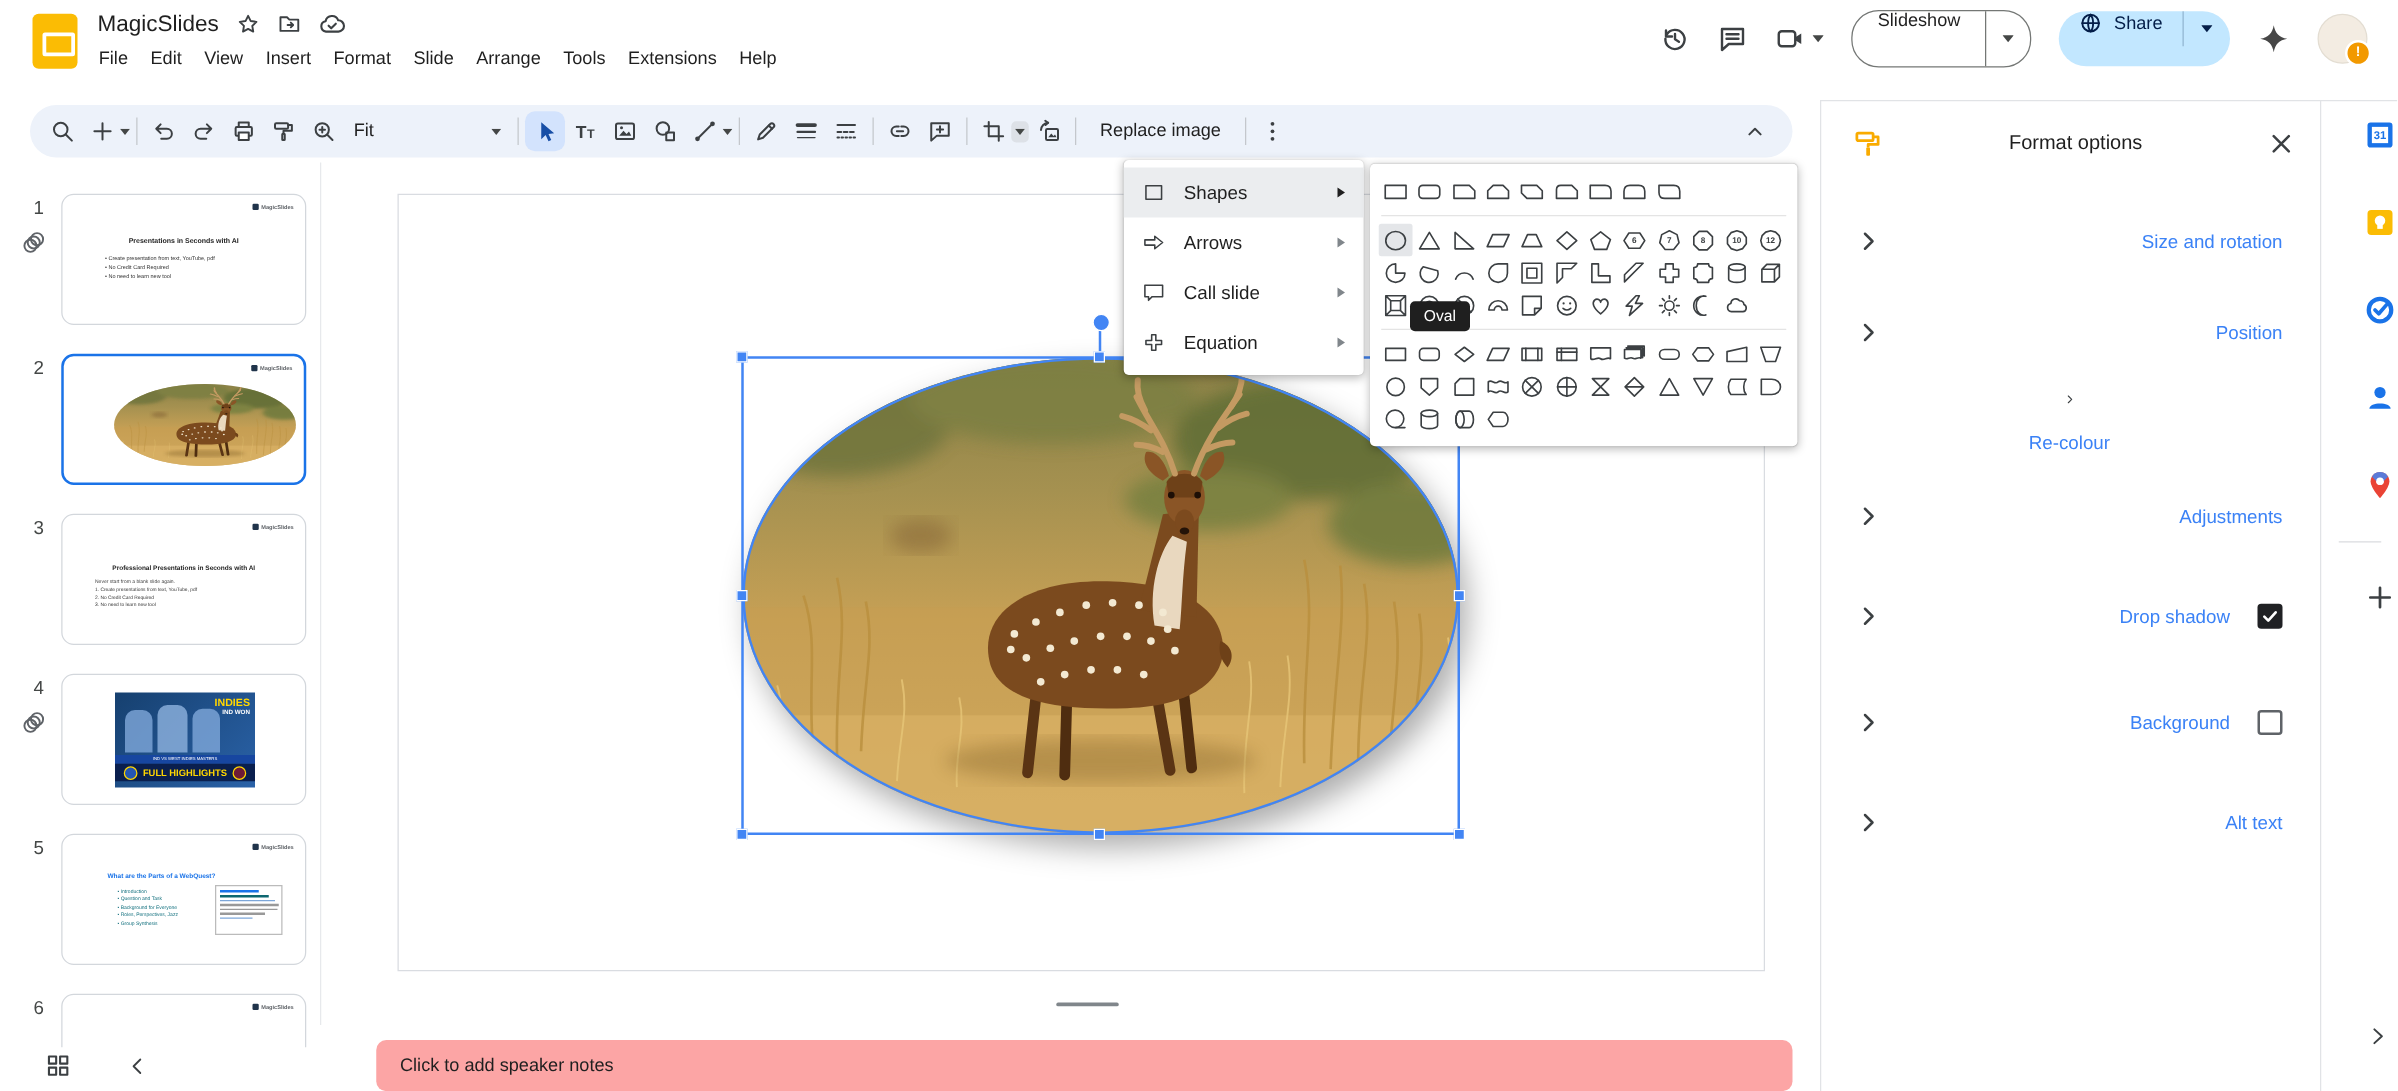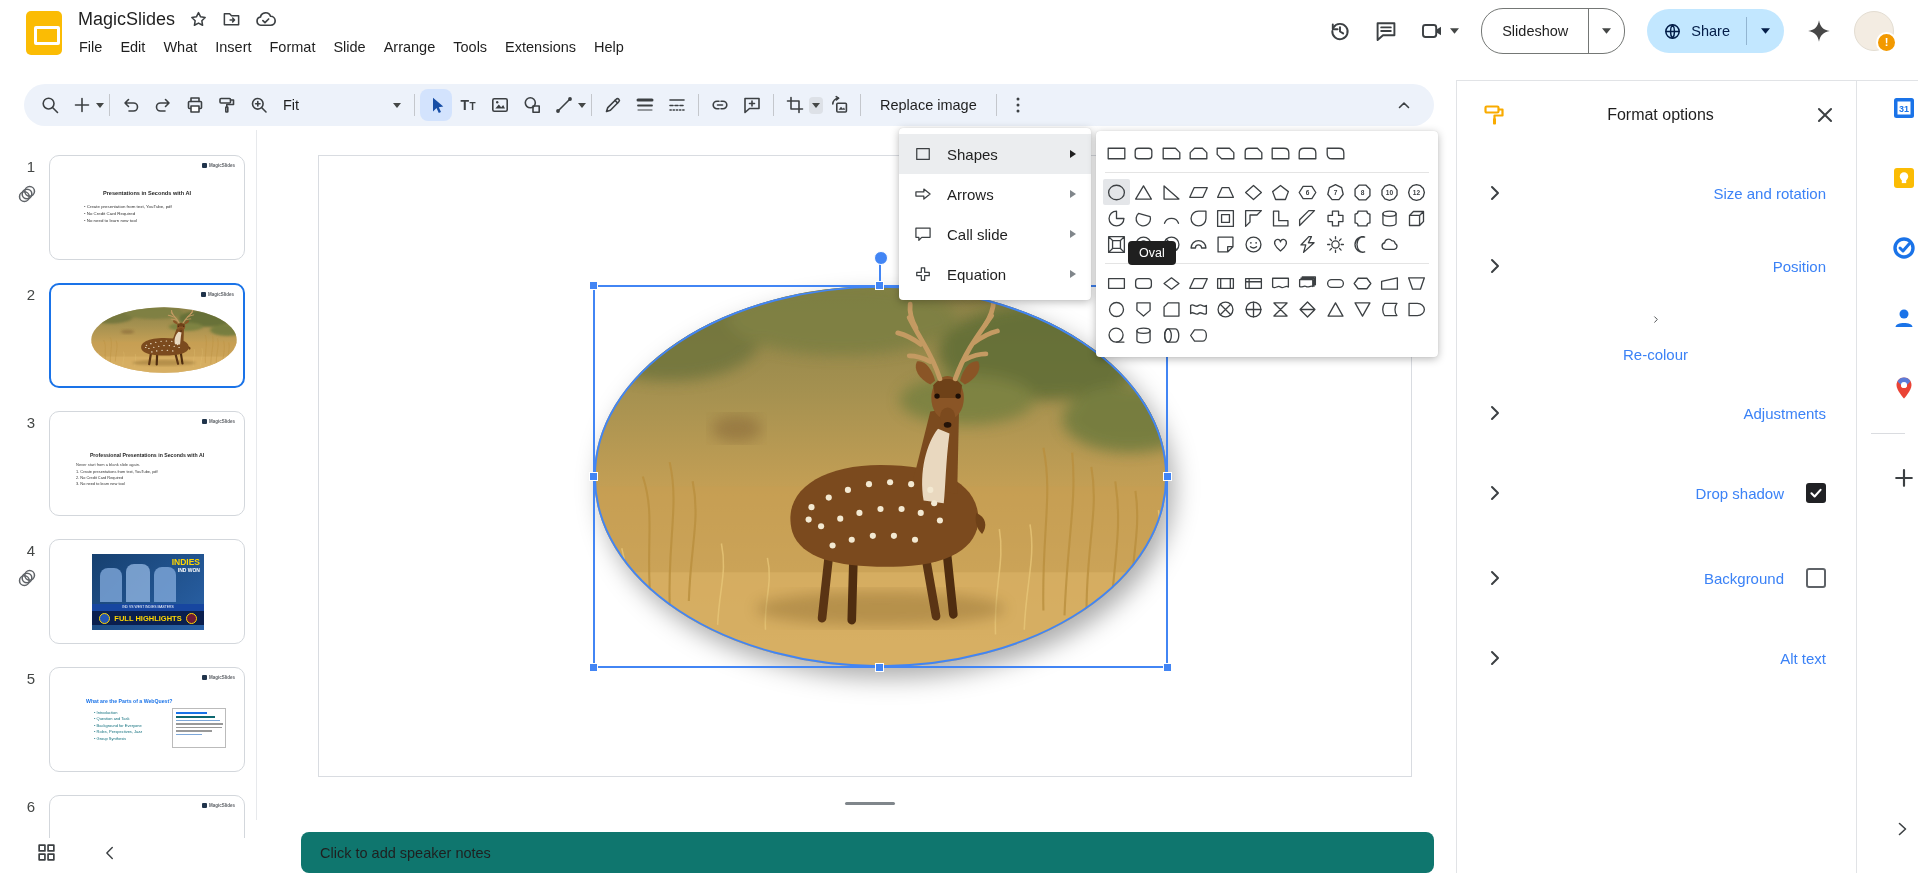--- a/index.html
+++ b/index.html
@@ -7,21 +7,21 @@
   svg{display:block}
   .ico{stroke:#3c4043;fill:none;stroke-width:1.6;stroke-linecap:round;stroke-linejoin:round}
   
   #logo{position:absolute;left:26px;top:11px;width:36px;height:44px;background:#fbbc04;border-radius:5px;}
   #logo:after{content:"";position:absolute;left:8px;top:15px;width:20px;height:13px;border:3px solid #fff;border-radius:2px;}
   #titlerow{position:absolute;left:78px;top:9px;display:flex;align-items:center;gap:14px;}
   #doc-title{font-size:18px;color:#1f1f1f;}
   #menurow{position:absolute;left:70px;top:35px;display:flex;}
   #menurow span{font-size:14.5px;padding:4px 9px;border-radius:4px;cursor:default;}
   #topright{position:absolute;right:24px;top:8px;display:flex;align-items:center;gap:22px;}
-  .pillbtn{display:flex;align-items:center;height:44px;border-radius:22px;font-size:14.5px;}
+  .pillbtn{display:flex;align-items:flex-start;height:44px;border-radius:22px;font-size:14.5px;}
   #slideshow-btn{border:1px solid #747775;background:#fff;color:#1f1f1f;}
   #slideshow-btn .seg1{padding:0 20px;font-weight:500;}
   #slideshow-btn .seg2{border-left:1px solid #747775;height:100%;display:flex;align-items:center;padding:0 13px;}
   #share-btn{background:#c2e7ff;color:#041e49;font-weight:500;}
   #share-btn .seg1{display:flex;align-items:center;gap:9px;padding:0 16px 0 16px;}
   #share-btn .seg2{border-left:1px solid rgba(4,30,73,.25);height:63%;display:flex;align-items:center;padding:0 14px;}
   #avatar{position:relative;width:38px;height:38px;border-radius:50%;background:#f3ece2;border:1px solid #e3ddd2;}
   #avatar .badge{position:absolute;right:-4px;bottom:-3px;width:17px;height:17px;border-radius:50%;background:#f29900;border:2px solid #fff;color:#fff;font-size:11px;font-weight:bold;text-align:center;line-height:17px;}
   
   #toolbar{position:absolute;left:24px;top:84px;width:1410px;height:42px;background:#edf2fa;border-radius:21px;display:flex;align-items:center;padding:0;}
@@ -76,21 +76,21 @@
   .frow{position:absolute;left:0;width:100%;height:48px;display:flex;align-items:center;padding:0 30px 0 28px;box-sizing:border-box;gap:22px;}
   .frow .lbl{font-size:15px;font-weight:500;color:#3b82f6;flex:1;text-align:right;}
   .cb{width:20px;height:20px;border-radius:3px;box-sizing:border-box;}
   .cb.off{border:2px solid #5f6368;background:#fff;}
   .cb.on{background:#202124;display:flex;align-items:center;justify-content:center;}
   
   #rail{position:absolute;left:1856px;top:80px;width:62px;height:793px;background:#fff;border-left:1px solid #e1e3e6;border-top:1px solid #e1e3e6;box-sizing:border-box;}
   .rail-ic{position:absolute;left:19px;width:24px;height:24px;margin-left:16px;}
   
   #notes-handle{position:absolute;left:845px;top:802px;width:50px;height:3px;border-radius:2px;background:#80868b;}
-  #notes{position:absolute;left:301px;top:832px;width:1133px;height:41px;background:#0f766e;border-radius:8px;display:flex;align-items:center;padding-left:19px;box-sizing:border-box;}
+  #notes{position:absolute;left:301px;top:832px;width:1133px;height:41px;background:#fca5a5;border-radius:8px;display:flex;align-items:center;padding-left:19px;box-sizing:border-box;}
   #notes span{font-size:14.5px;color:#1f1f1f;}
   #bl-controls{position:absolute;left:36px;top:842px;display:flex;gap:44px;align-items:center;}
   .tt{fill:#3c4043;font-weight:600;}
 </style>
 </head>
 <body>
 
 <div id="app">
 
   <svg width="0" height="0" style="position:absolute">
@@ -207,21 +207,21 @@
     <span>
         <svg class="ico" width="21" height="21" viewBox="0 0 20 20">
           <path d="M5.5,15.5 A4,4 0 0 1 5.2,7.6 A5,5 0 0 1 14.8,6.9 A3.8,3.8 0 0 1 15,15.5 Z"></path>
           <path d="M7.5,11 L9.5,13 13,9.5"></path>
         </svg>
       </span>
   </div>
   <div id="menurow">
     <span>File</span>
     <span>Edit</span>
-    <span>What</span>
+    <span>View</span>
     <span>Insert</span>
     <span>Format</span>
     <span>Slide</span>
     <span>Arrange</span>
     <span>Tools</span>
     <span>Extensions</span>
     <span>Help</span>
   </div>
   <div id="topright">
     <span>

